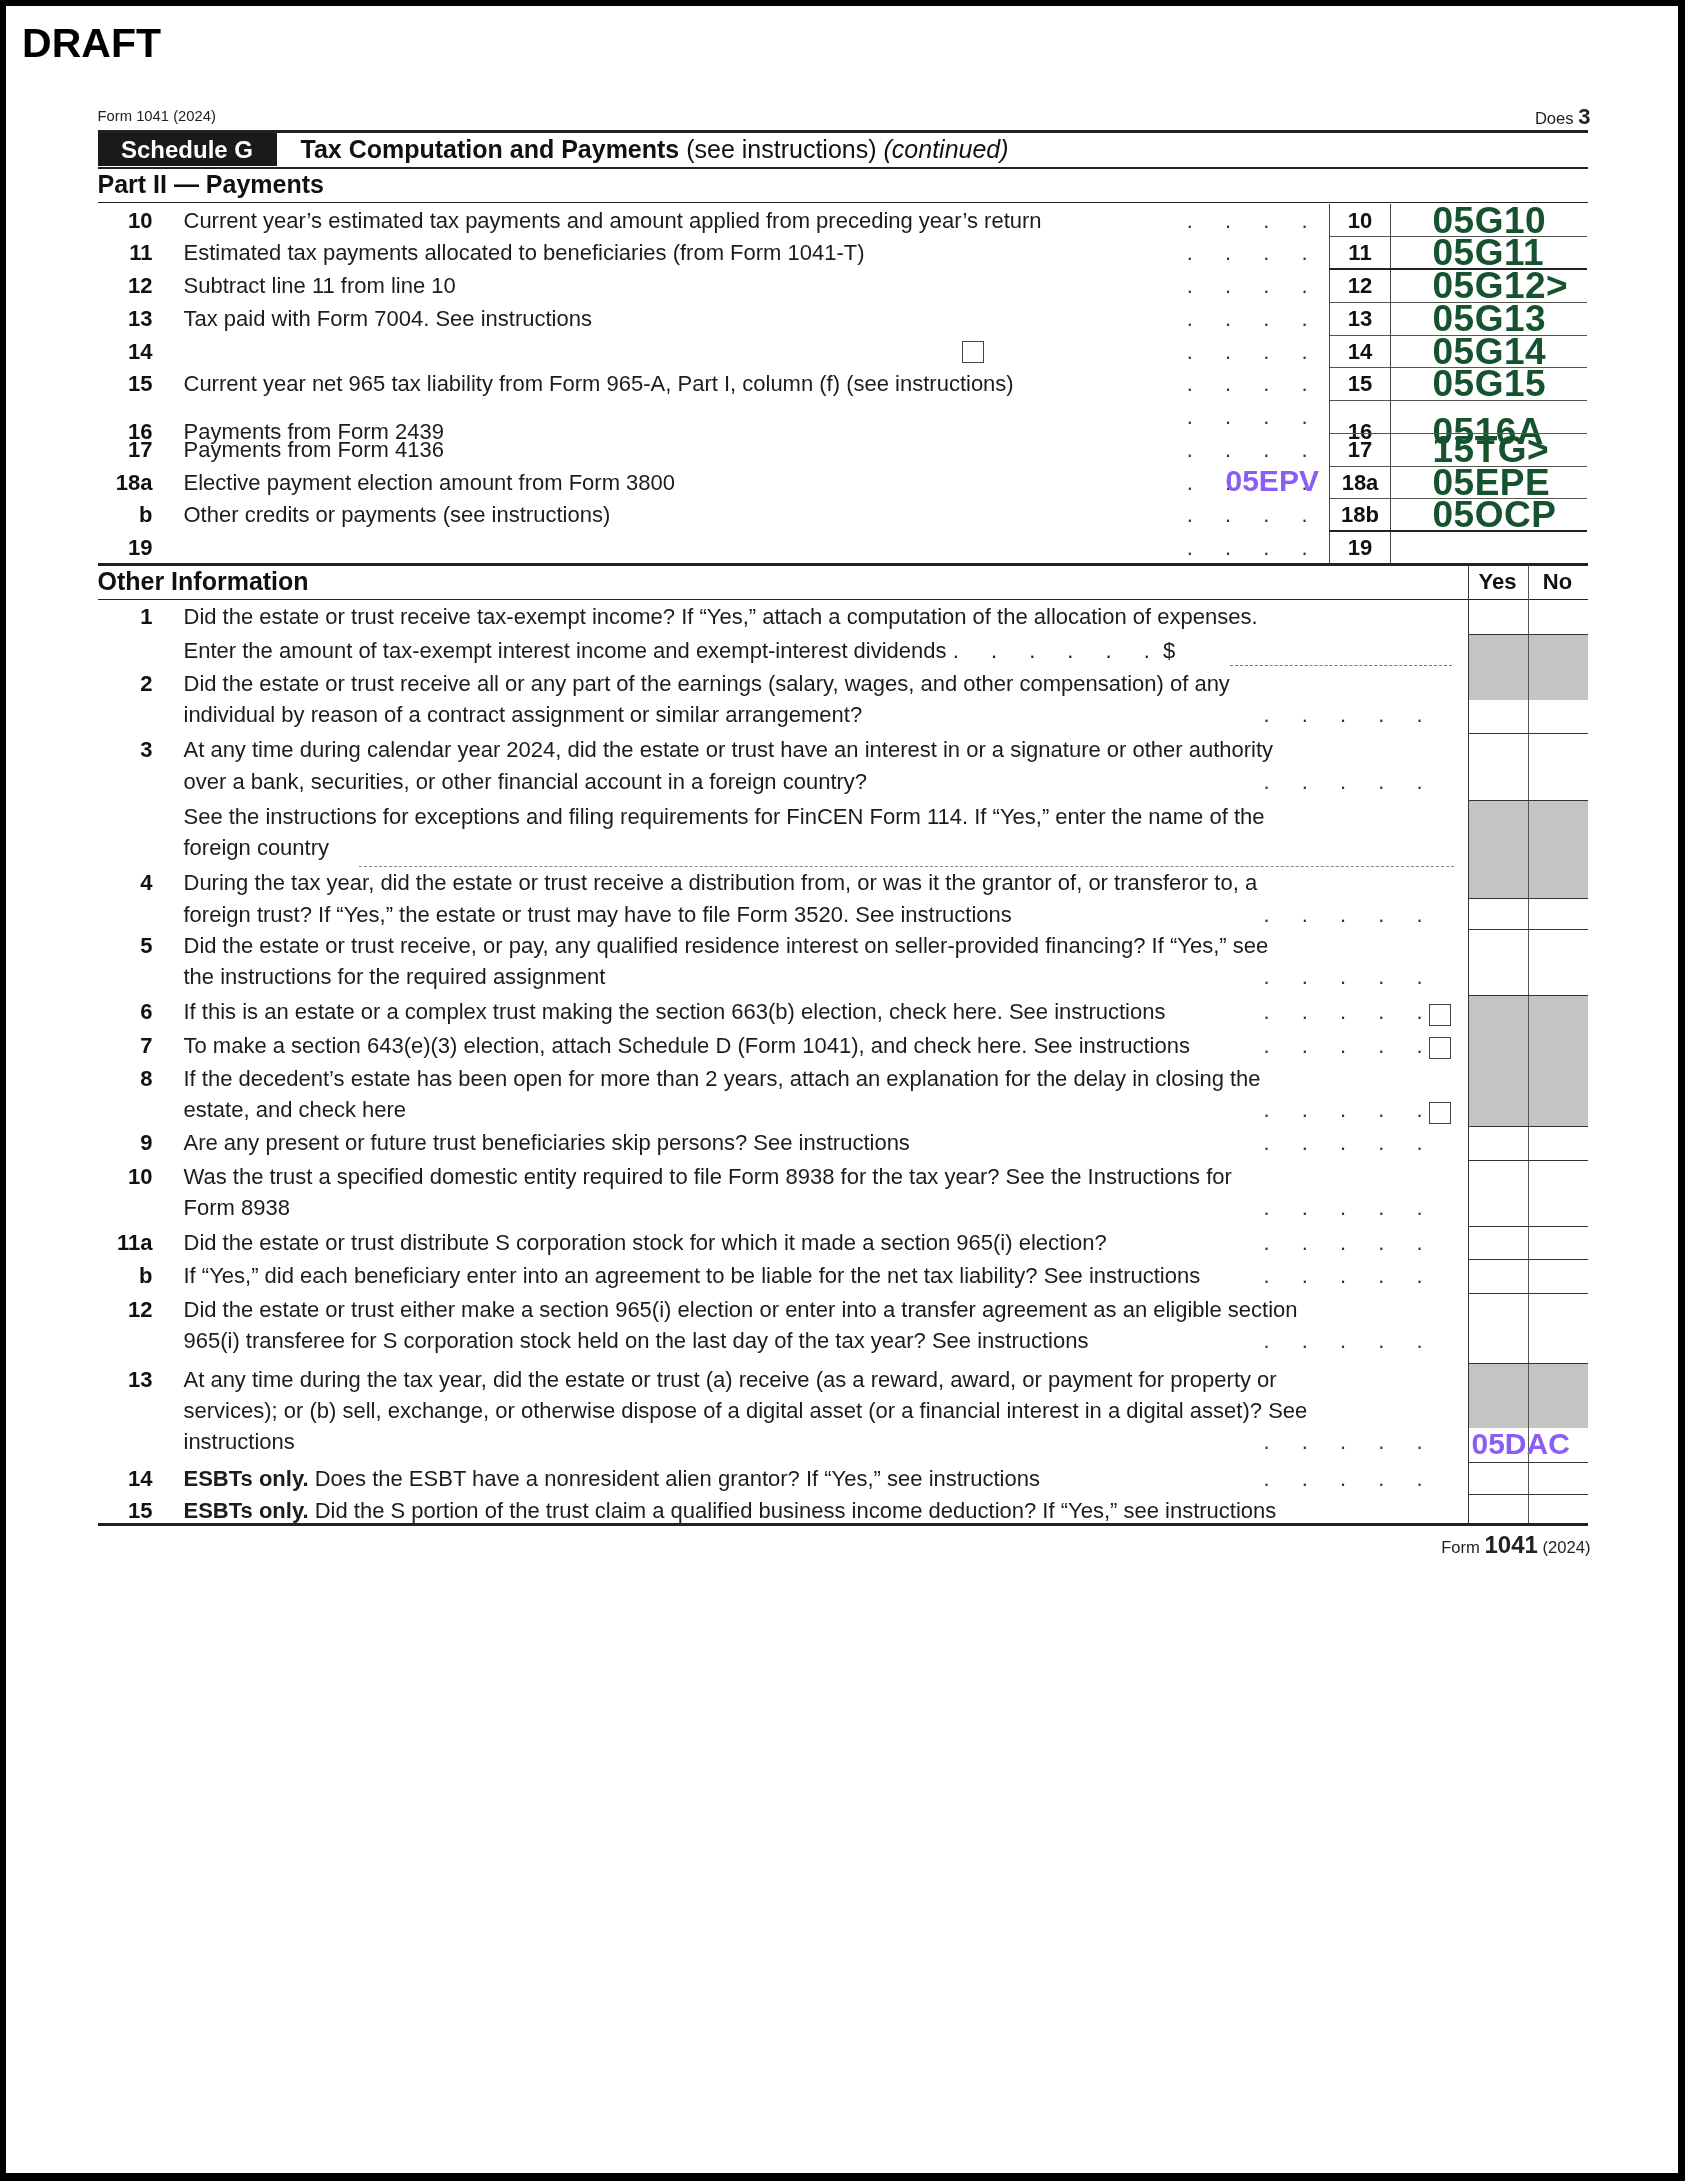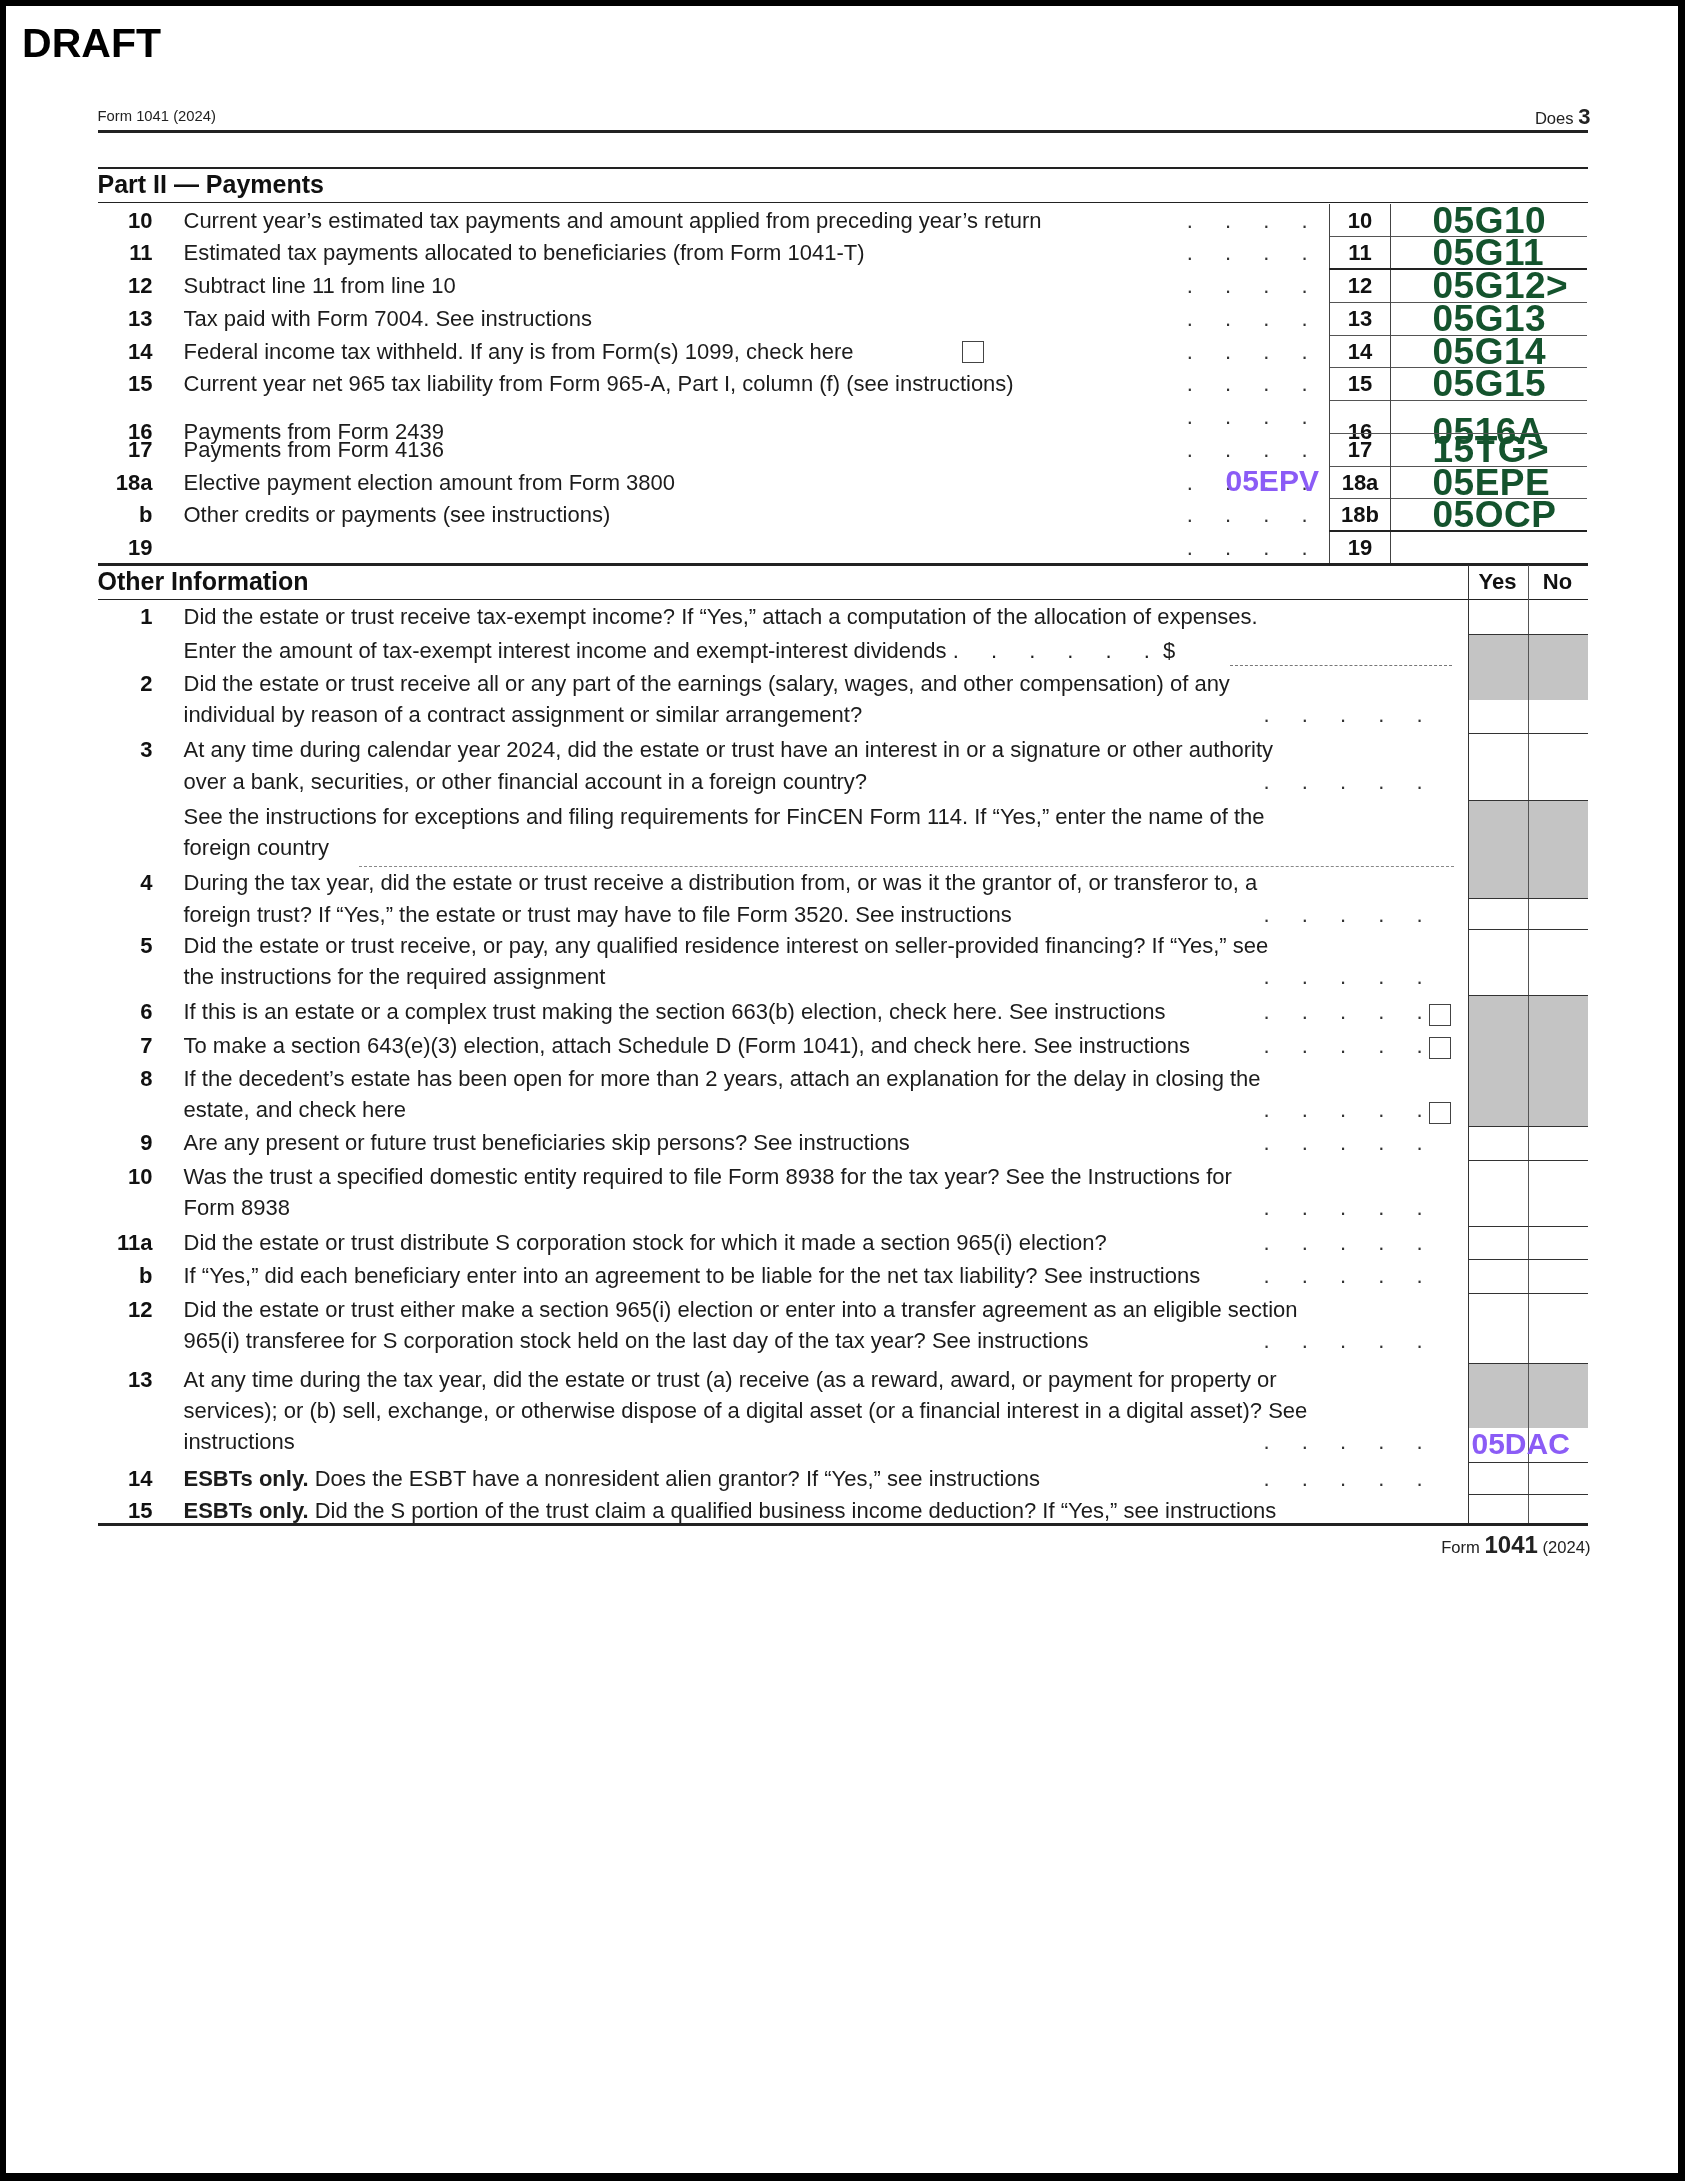--- a/index.html
+++ b/index.html
@@ -44,20 +44,26 @@
 
   <div class="abs draft">DRAFT</div>
 
   <div class="abs form-ref" style="left:92px; top:102px;">Form 1041 (2024)</div>
   <div class="abs pageno" style="right:87px; top:98px;">
     <span>Does</span>
     <b>3</b>
   </div>
 
   <div class="rule" style="left:92px; top:124px; width:1490px; height:3.7px;"></div>
+  <div class="abs sched-bar">
+    <div class="sched-tag">Schedule G</div>
+    <div class="sched-title">
+      <span class="b">Tax Computation and Payments</span><span> (see instructions) </span><span class="i">(continued)</span>
+    </div>
+  </div>
   <div class="rule" style="left:92px; top:161px; width:1490px; height:2.8px;"></div>
 
   <div class="abs part-head">Part II — Payments</div>
   <div class="rule" style="left:92px; top:196px; width:1490px; height:1.8px;"></div>
 
   <div id="payments">
       <div class="row" style="top: 198px;">
         <span class="ln">10</span>
         <span class="desc"><span>Current year’s estimated tax payments and amount applied from preceding year’s return</span></span>
         <span class="box-num" style="left:1232px;">10</span>
@@ -84,21 +90,20 @@
       <div class="row" style="top: 296px;">
         <span class="ln">13</span>
         <span class="desc"><span>Tax paid with Form 7004. See instructions</span></span>
         <span class="box-num" style="left:1232px;">13</span>
         <span class="box-val" style="left:1335px;">05G13</span>
       </div>
       <div class="dots" style="top: 296px; right: 357px;">. . . .</div>
       <div class="hline" style="left: 1323px; width: 258px; top: 329px;"></div>
       <div class="row" style="top: 329px;">
         <span class="ln">14</span>
-        <span class="desc"><span>Federal income tax withheld. If any is from Form(s) 1099, check here</span></span>
         <span class="box-num" style="left:1232px;">14</span>
         <span class="box-val" style="left:1335px;">05G14</span>
       </div>
       <div class="dots" style="top: 329px; right: 357px;">. . . .</div>
       <div class="hline" style="left: 1323px; width: 258px; top: 361px;"></div>
       <div class="row" style="top: 361px;">
         <span class="ln">15</span>
         <span class="desc"><span>Current year net 965 tax liability from Form 965-A, Part I, column (f) (see instructions)</span></span>
         <span class="box-num" style="left:1232px;">15</span>
         <span class="box-val" style="left:1335px;">05G15</span>

